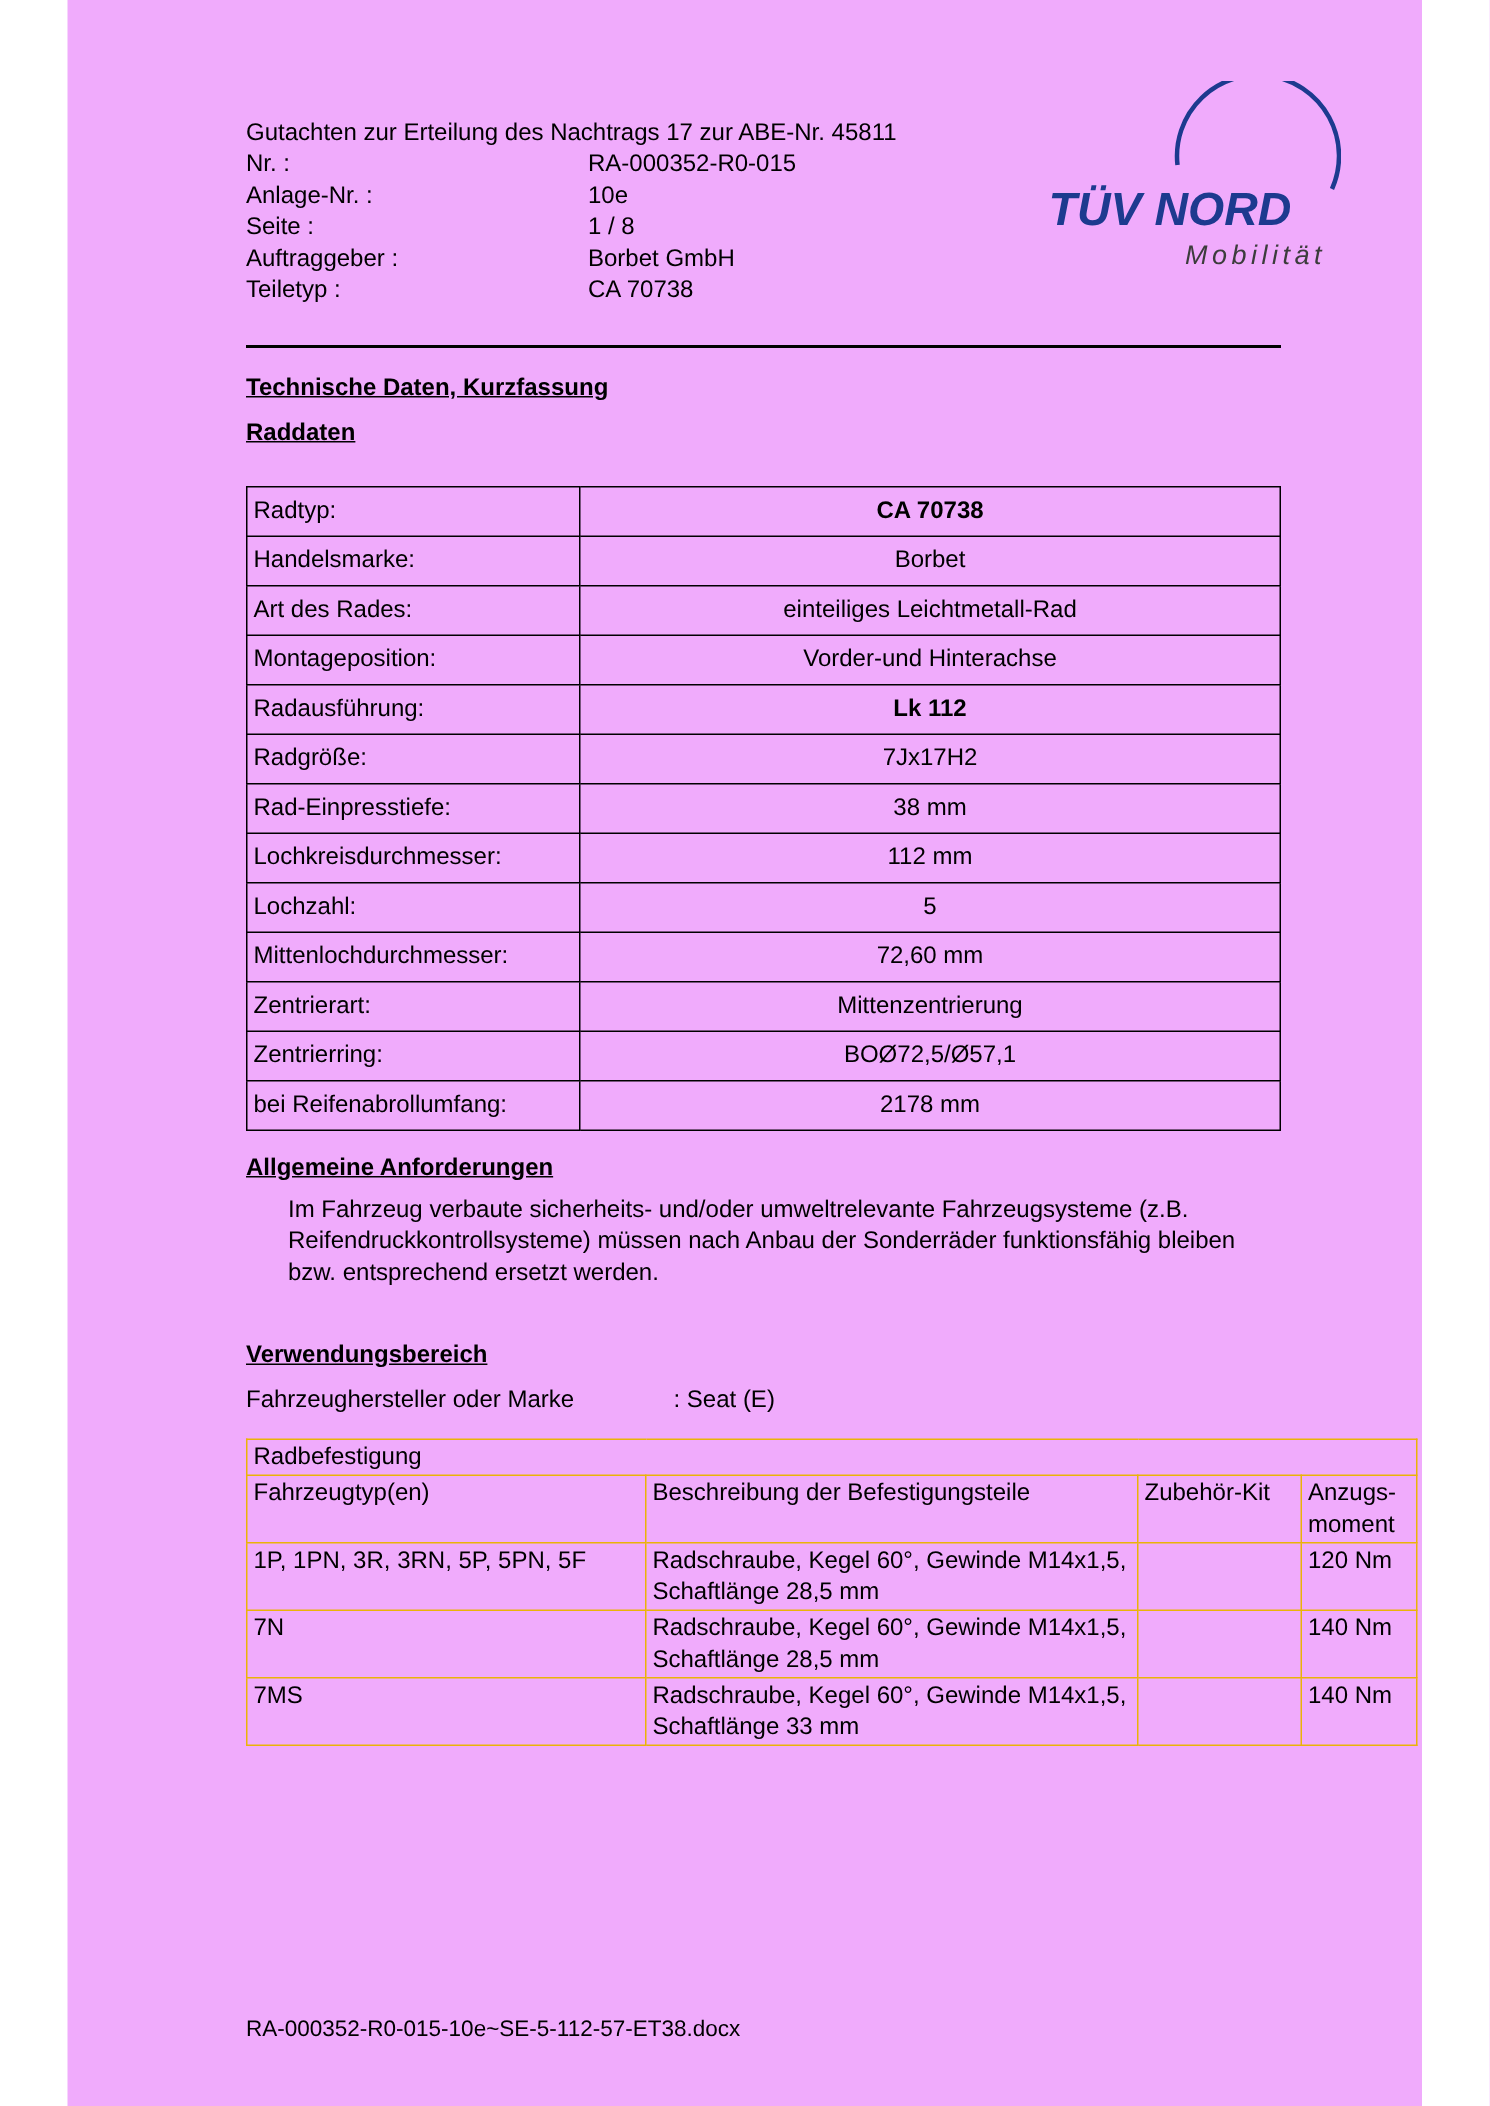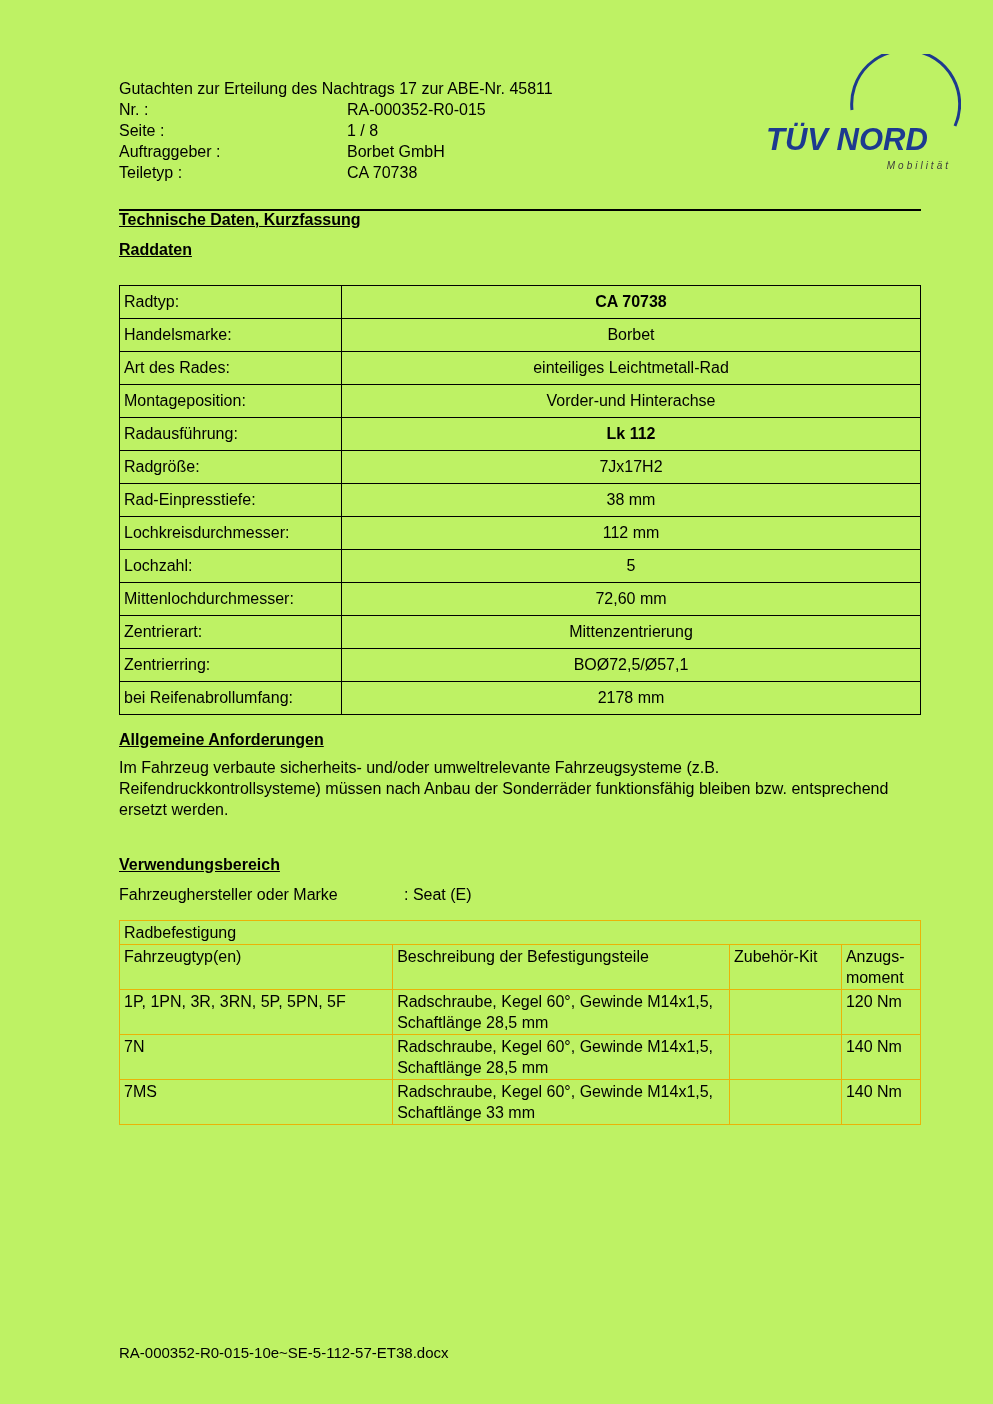--- a/index.html
+++ b/index.html
@@ -1,24 +1,24 @@
 <!DOCTYPE html>
 <html><head>
 <meta charset="utf-8">
 <style>
   * { margin: 0; padding: 0; box-sizing: border-box; }
   html, body { background: #ffffff; }
   body { font-family: "Liberation Sans", "DejaVu Sans", sans-serif; color: #000; }
   .page {
     position: relative;
-    width: 993px;
+    width: 903px;
     height: 1404px;
     margin: 0 auto;
-    background: #bef264;
-    padding: 78px 72px 0 119px;
+    background: #f0abfc;
+    padding: 78px 94px 0 119px;
     overflow: hidden;
     font-size: 16px;
   }
   
   .header { position: relative; }
   .header-left { line-height: 21px; }
   .doc-title { white-space: nowrap; }
   .field-row { display: flex; }
   .f-label { width: 228px; flex: 0 0 228px; }
   .f-value { flex: 1; }
@@ -26,39 +26,39 @@
   .logo {
     position: absolute;
     top: -24px;
     right: -40px;
     width: 195px;
     text-align: left;
   }
   .logo svg { display: block; }
   .logo-sub {
     font-style: italic;
-    font-size: 10px;
+    font-size: 18px;
     letter-spacing: 3px;
     color: #3c3c3c;
     text-align: right;
     padding-right: 10px;
     margin-top: -6px;
   }
   .rule {
     border: none;
     border-top: 2px solid #000;
     margin-top: 26px;
     width: 100%;
   }
   h2.sect, h3.sect {
     font-size: 16px;
     font-weight: bold;
     text-decoration: underline;
   }
-  .h-tech { }
+  .h-tech { margin-top: 18px; }
   .h-rad  { margin-top: 12px; }
   .h-allg { margin-top: 16px; }
   .h-verw { margin-top: 36px; }
   
   table { border-collapse: collapse; width: 100%; }
   table.raddaten { margin-top: 26px; table-layout: fixed; }
   table.raddaten td {
     border: 1px solid #000;
     height: 33px;
     padding: 1px 4px;
@@ -67,20 +67,21 @@
     margin-left: 10px;
   }
   table.raddaten td.lbl { width: 222px; text-align: left; }
   table.raddaten td.val { text-align: center; }
   .bold { font-weight: bold; }
   
   .para {
     margin-top: 8px;
     line-height: 21px;
     max-width: 800px;
+    margin-left: 28px;
   }
   .usage-line { margin-top: 12px; display: flex; }
   .usage-label { width: 285px; flex: 0 0 285px; }
   
   table.befestigung { margin-top: 16px; table-layout: fixed; }
   table.befestigung td {
     border: 1px solid #eab308;
     padding: 1px 4px;
     vertical-align: top;
     font-size: 16px;
@@ -99,20 +100,24 @@
 <body>
 
 <div class="page">
 
   <div class="header">
     <div class="header-left">
       <div class="doc-title">Gutachten zur Erteilung des Nachtrags 17 zur ABE-Nr. 45811</div>
       <div class="field-row">
         <span class="f-label">Nr. :</span>
         <span class="f-value">RA-000352-R0-015</span>
+      </div>
+      <div class="field-row">
+        <span class="f-label">Anlage-Nr. :</span>
+        <span class="f-value">10e</span>
       </div>
       <div class="field-row">
         <span class="f-label">Seite :</span>
         <span class="f-value">1 / 8</span>
       </div>
       <div class="field-row">
         <span class="f-label">Auftraggeber :</span>
         <span class="f-value">Borbet GmbH</span>
       </div>
       <div class="field-row">

